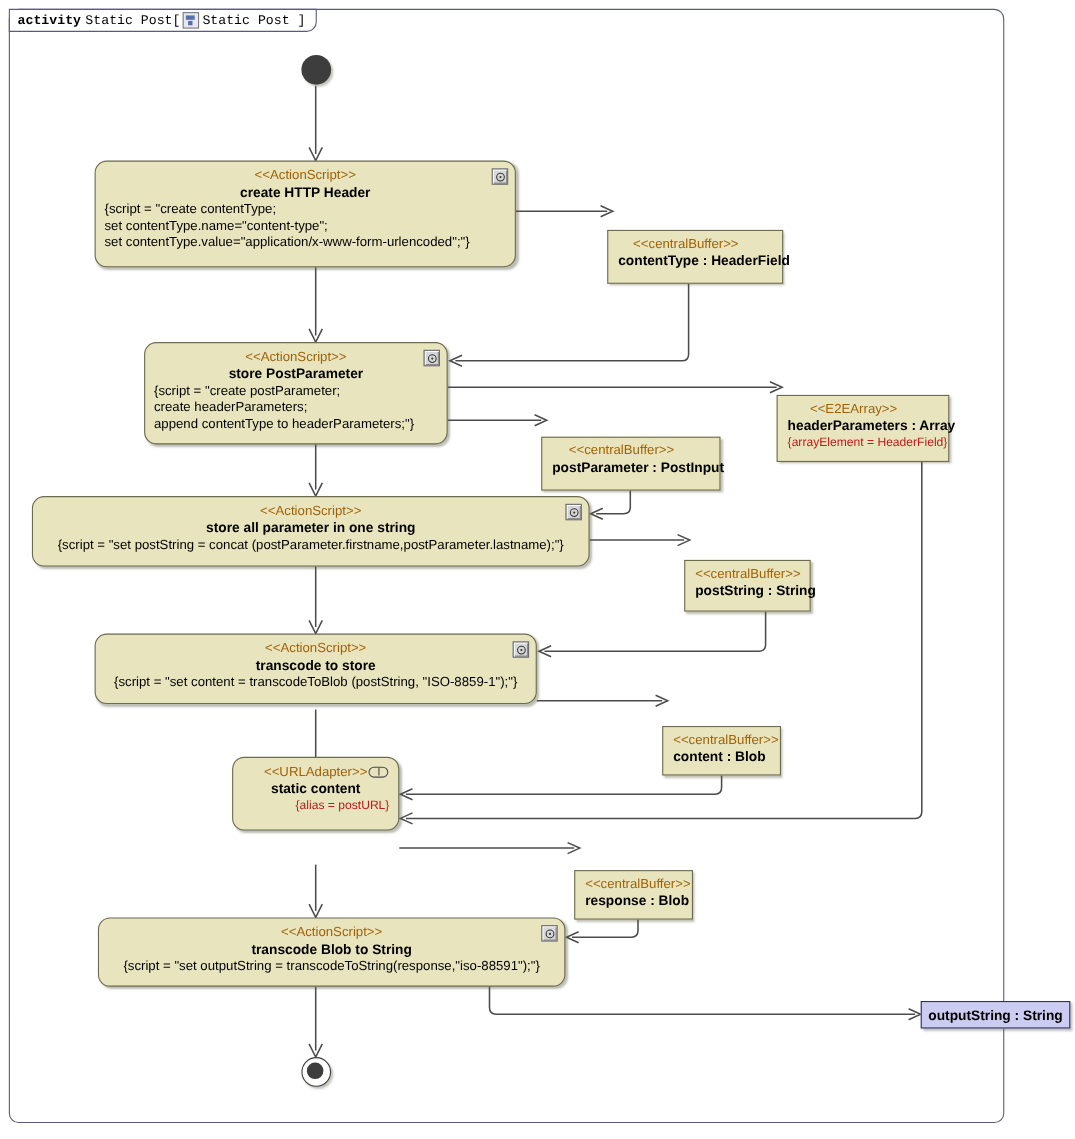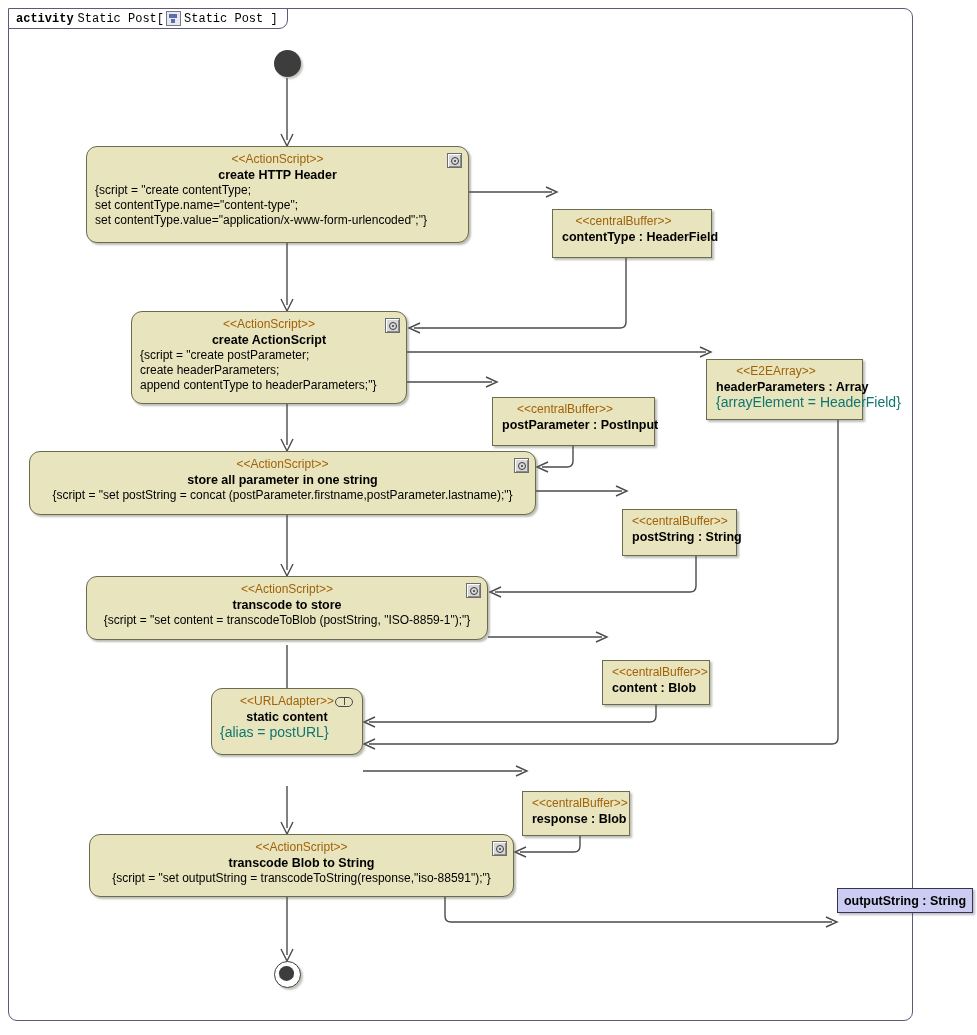--- a/index.html
+++ b/index.html
@@ -116,24 +116,24 @@
   }
   .script {
     color: #000;
     font-size: 12px;
     line-height: 15px;
     text-align: left;
     white-space: pre;
   }
   .script.center { text-align: center; }
   .constraint {
-    color: #0f766e;
-    font-size: 14px;
+    color: #b91c1c;
+    font-size: 11px;
     line-height: 15px;
-    text-align: left;
+    text-align: right;
     white-space: nowrap;
   }
 
   
   .as-icon {
     position: absolute;
     right: 6px; top: 6px;
     width: 15px; height: 15px;
     background: #d8d8d8;
     border: 1px solid #6d6d6d;
@@ -304,21 +304,21 @@
   </div>
 
   <div class="node buffer" style="left:552px; top:181px; width:160px; height:49px;">
     <div class="stereo">&lt;&lt;centralBuffer&gt;&gt;</div>
     <div class="title">contentType : HeaderField</div>
   </div>
 
   <div class="node action" style="left:131px; top:311px; width:276px; height:93px;">
     <div class="as-icon"></div>
     <div class="stereo">&lt;&lt;ActionScript&gt;&gt;</div>
-    <div class="title">create ActionScript</div>
+    <div class="title">store PostParameter</div>
     <div class="script">{script = "create postParameter;
 create headerParameters;
 append contentType to headerParameters;"}</div>
   </div>
 
   <div class="node buffer" style="left:492px; top:369px; width:163px; height:49px;">
     <div class="stereo">&lt;&lt;centralBuffer&gt;&gt;</div>
     <div class="title">postParameter : PostInput</div>
   </div>
 
@@ -364,19 +364,19 @@
     <div class="title">response : Blob</div>
   </div>
 
   <div class="node action" style="left:89px; top:834px; width:425px; height:63px;">
     <div class="as-icon"></div>
     <div class="stereo">&lt;&lt;ActionScript&gt;&gt;</div>
     <div class="title">transcode Blob to String</div>
     <div class="script center">{script = "set outputString = transcodeToString(response,"iso-88591");"}</div>
   </div>
 
-  <div class="pin" style="left:837px; top:888px; width:136px; height:25px;">
+  <div class="pin" style="left:837px; top:910px; width:136px; height:25px;">
     <div class="title">outputString : String</div>
   </div>
 
   <div class="final-node" style="left:274px; top:961px;"></div>
 
 </div>
 
 </body></html>

